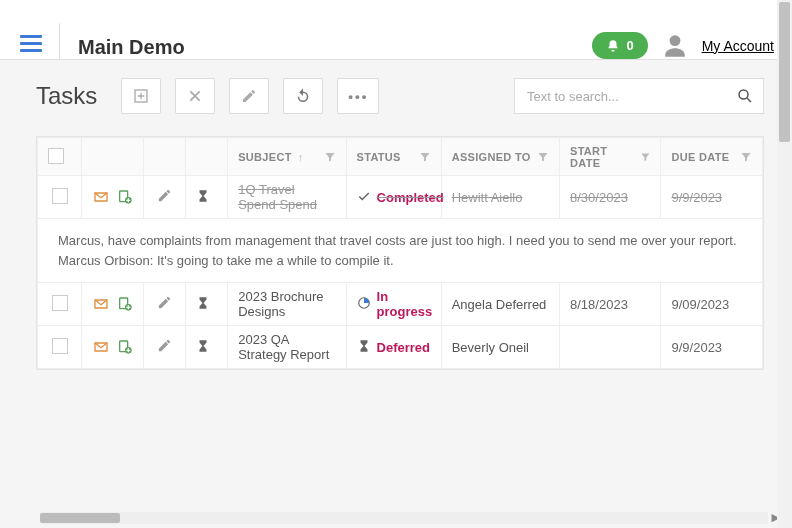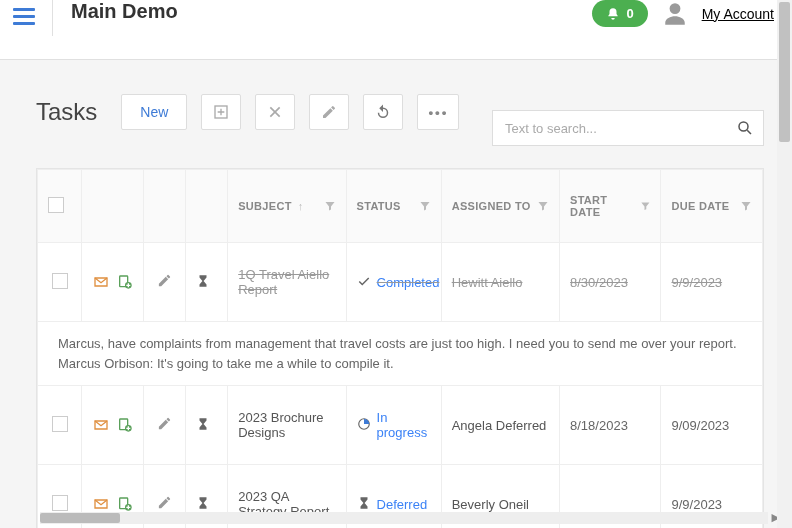--- a/index.html
+++ b/index.html
@@ -17,46 +17,46 @@
 .page-scroll .thumb { position: absolute; right: 2px; top: 2px; width: 11px; height: 140px; background: #c1c1c1; border-radius: 2px; }
 .content-h-scroll { position: absolute; left: 40px; bottom: 4px; right: 24px; height: 12px; background: #eee; }
 .content-h-scroll .thumb { position: absolute; left: 0; top: 1px; height: 10px; width: 80px; background: #bbb; border-radius: 2px; }
 .content-h-scroll .right-arrow { position: absolute; right: -12px; top: -1px; font-size: 11px; color: #888; }
 
 .topbar {
   height: 60px;
   background: #fff;
   border-bottom: 1px solid #e0e0e0;
   display: flex;
-  align-items: flex-start;
-  padding: 0 18px 0 8px;
+  align-items: flex-end;
+  padding: 0 18px 0 15px;
 }
 .hamburger { width: 32px; height: 32px; display: flex; flex-direction: column; justify-content: center; align-items: center; gap: 4px; cursor: pointer; margin-right: 12px; }
 .hamburger span { display: block; width: 22px; height: 3px; background: #3e7bd6; border-radius: 1px; }
 .top-divider { width: 1px; height: 36px; background: #e0e0e0; margin-right: 18px; }
 .app-title { font-size: 20px; font-weight: 700; color: #333; }
 .top-right { margin-left: auto; display: flex; align-items: center; gap: 14px; }
 .notif-pill { display: flex; align-items: center; gap: 6px; background: #4caf50; color: #fff; border-radius: 16px; padding: 6px 14px; font-weight: 600; cursor: pointer; }
 .notif-pill svg { fill: #fff; }
 .avatar-icon { width: 26px; height: 26px; color: #9a9a9a; cursor: pointer; }
 .my-account { color: #000000; text-decoration: underline; font-size: 14px; cursor: pointer; }
 
 .page-body { padding: 18px 28px 0 36px; }
 .page-head { display: flex; align-items: center; gap: 14px; margin-bottom: 22px; }
 .page-head h1 { font-size: 24px; font-weight: 400; color: #444; margin-right: 10px; }
 .btn { height: 36px; min-width: 40px; border: 1px solid #ddd; background: #fff; color: #888; display: inline-flex; align-items: center; justify-content: center; cursor: pointer; padding: 0 10px; border-radius: 2px; }
 .btn.new { color: #3e7bd6; font-size: 14px; padding: 0 18px; }
-.search-wrap { margin-left: auto; position: relative; width: 272px; margin-top: 32px; }
+.search-wrap { margin-left: auto; position: relative; width: 250px; }
 .search-wrap input { width: 100%; height: 36px; border: 1px solid #ddd; padding: 0 38px 0 12px; font-size: 13px; color: #666; }
 .search-wrap .sicon { position: absolute; right: 10px; top: 50%; transform: translateY(-50%); color: #555; pointer-events: none; }
 input::placeholder { color: #aaa; }
 
 .grid { border: 1px solid #e4e4e4; background: #fff; overflow: hidden; }
 .grid table { border-collapse: collapse; width: 100%; table-layout: fixed; }
-.grid th, .grid td { border: 1px solid #eee; padding: 24px 10px; text-align: left; vertical-align: middle; }
+.grid th, .grid td { border: 1px solid #eee; padding: 6px 10px; text-align: left; vertical-align: middle; }
 .grid th { background: #fafafa; font-size: 11px; font-weight: 600; color: #888; letter-spacing: 0.3px; height: 38px; }
 .grid .filter-row td { height: 32px; padding: 4px 8px; background: #fff; }
 .grid .filter-na { color: #888; display: flex; justify-content: space-between; align-items: center; }
 .grid .filter-na .caret { color: #888; font-size: 10px; }
 .col-check { width: 42px; text-align: center; }
 .col-actions { width: 58px; }
 .col-edit { width: 40px; }
 .col-hourglass { width: 40px; }
 .col-subject { width: 112px; }
 .col-status { width: 90px; }
@@ -67,21 +67,21 @@
 .th-inner .sort { color: #bbb; }
 .th-inner .filt { margin-left: auto; color: #bbb; }
 .grid td.subj { color: #555; }
 .grid td.assg { color: #555; }
 .strike td { text-decoration: line-through; color: #999 !important; }
 .row-check { width: 16px; height: 16px; border: 1px solid #ccc; background: #fff; display: inline-block; }
 .row-actions { display: flex; gap: 8px; justify-content: center; }
 .row-actions svg { width: 16px; height: 16px; }
 .pencil { color: #999; }
 .hg-cell { text-align: center; color: #666; }
-.status-cell { display: flex; align-items: center; gap: 6px; color: #3b82f6; }
+.status-cell { display: flex; align-items: center; gap: 6px; color: #be185d; font-weight: bold; }
 .note-row td { padding: 12px 20px; color: #666; line-height: 1.5; font-size: 13px; }
 .caret-sm { font-size: 10px; color: #888; float: right; }
 </style>
 </head>
 <body>
 
 <div class="topbar">
   <div class="hamburger">
     <span></span>
       <span></span>
@@ -99,21 +99,20 @@
     <svg class="avatar-icon" viewBox="0 0 24 24">
         <path fill="currentColor" d="M12 12a5 5 0 1 0-5-5 5 5 0 0 0 5 5zm0 2c-4 0-9 2-9 6v2h18v-2c0-4-5-6-9-6z"></path>
       </svg>
     <a class="my-account">My Account</a>
   </div>
 </div>
 
 <div class="page-body">
   <div class="page-head">
     <h1>Tasks</h1>
-    <button class="btn new">New</button>
     <button class="btn">
       <svg width="16" height="16" viewBox="0 0 24 24">
           <path fill="#aaa" d="M3 3h18v18H3z" opacity="0"></path>
           <rect x="3" y="3" width="18" height="18" fill="none" stroke="#aaa" stroke-width="2"></rect>
           <path d="M12 7v10M7 12h10" stroke="#aaa" stroke-width="2"></path>
         </svg>
     </button>
     <button class="btn">
       <svg width="16" height="16" viewBox="0 0 24 24">
           <path d="M5 5l14 14M19 5L5 19" stroke="#aaa" stroke-width="2.5"></path>
@@ -218,21 +217,21 @@
                   <path d="M17 14v6M14 17h6" stroke="#fff" stroke-width="2"></path>
                 </svg>
               </div>
             </td>
             <td style="text-align:center"><span class="pencil"><svg width="15" height="15" viewBox="0 0 24 24">
                   <path fill="#999" d="M3 17.25V21h3.75L17.81 9.94l-3.75-3.75zM20.71 7.04a1 1 0 0 0 0-1.41l-2.34-2.34a1 1 0 0 0-1.41 0l-1.83 1.83 3.75 3.75z"></path>
                 </svg></span></td>
             <td class="hg-cell"><span><svg width="14" height="14" viewBox="0 0 24 24">
                   <path fill="#666" d="M6 2h12v4l-5 6 5 6v4H6v-4l5-6-5-6z"></path>
                 </svg></span></td>
-            <td class="subj">1Q Travel Aiello Report</td>
+            <td class="subj">1Q Travel Spend Spend</td>
             <td>
               <div class="status-cell">
                 <span><svg width="14" height="14" viewBox="0 0 24 24">
                     <path fill="#666" d="M9 16.2l-4.2-4.2L3 13.8 9 19.8 21 7.8l-1.8-1.8z"></path>
                   </svg></span>
                 <span>Completed</span>
               </div>
             </td>
             <td class="assg">Hewitt Aiello</td>
             <td>8/30/2023</td>

